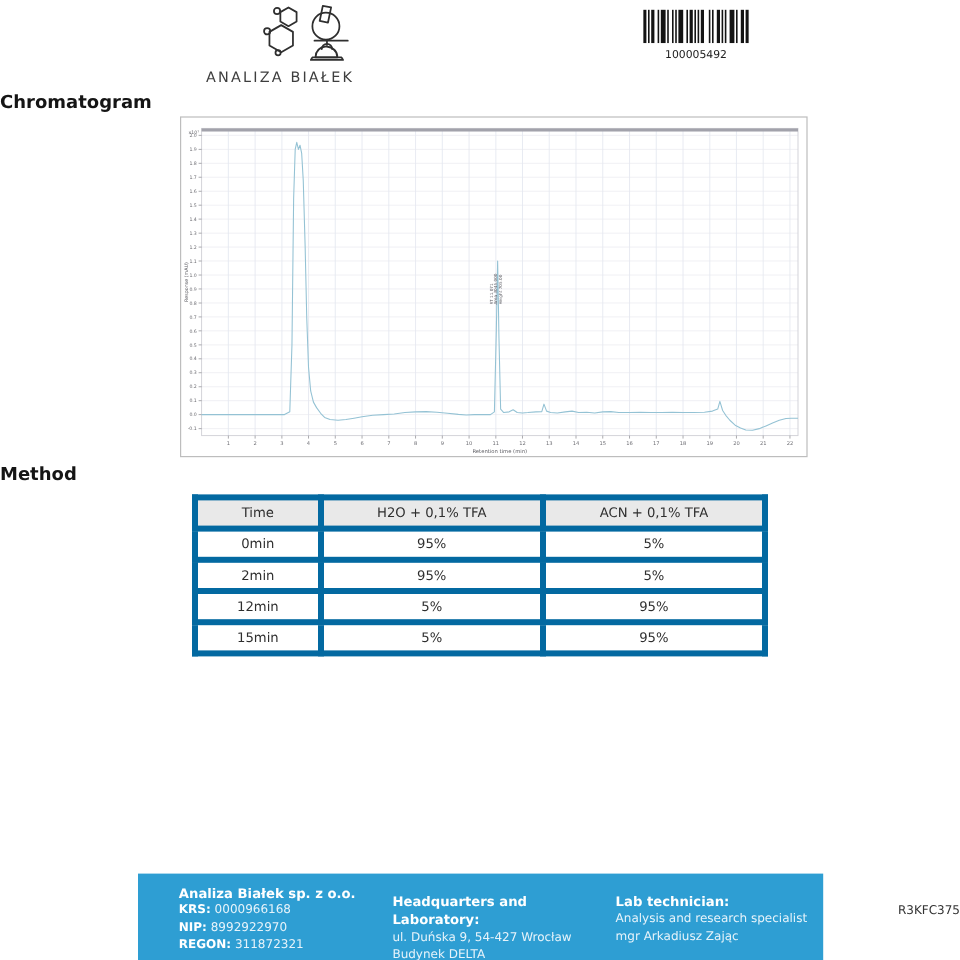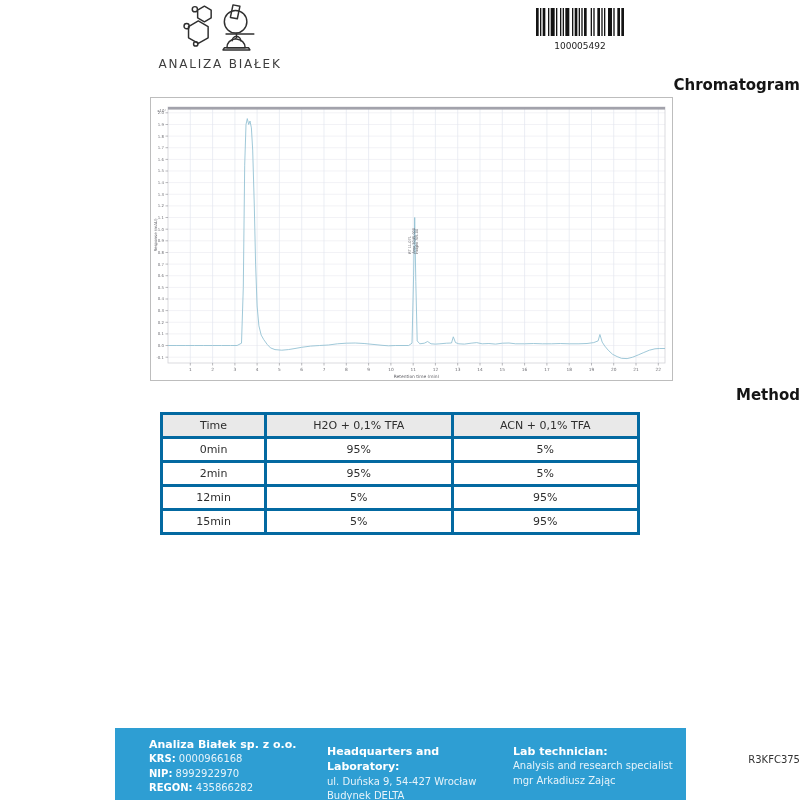--- a/index.html
+++ b/index.html
@@ -1,32 +1,32 @@
 <!DOCTYPE html>
 <html><head>
 <meta charset="utf-8">
 <style>
   html,body{margin:0;padding:0;}
   body{width:800px;height:800px;background:#ffffff;position:relative;
        font-family:"DejaVu Sans","Liberation Sans",sans-serif;overflow:hidden;}
   .abs{position:absolute;}
   
-  .logo-wrap{left:145px;top:3px;width:150px;text-align:center;}
+  .logo-wrap{left:145px;top:3px;width:150px;text-align:right;}
   .logo-title{margin-top:2px;font-size:12px;letter-spacing:1.8px;color:#3e3e3e;}
   .barcode-wrap{left:534px;top:8px;width:92px;text-align:center;}
   .barcode-num{font-size:9px;color:#222;margin-top:1px;}
   
-  .sec-title{left:0;width:800px;text-align:right;font-size:15px;font-weight:bold;color:#151515;}
+  .sec-title{left:0;width:800px;text-align:left;font-size:15px;font-weight:bold;color:#151515;}
   .t-chrom{top:76px;}
   .t-method{top:386px;}
   
   .chart-frame{left:150px;top:97px;width:521px;height:282px;border:1px solid #bdbdbd;background:#fff;}
   
   .method-table{left:160px;top:412px;width:480px;border-collapse:collapse;font-size:11px;color:#2e2e2e;}
-  .method-table th,.method-table td{border:3px solid #0369a1;text-align:center;height:21px;padding:0 4px;font-weight:normal;}
+  .method-table th,.method-table td{border:5px solid #0369a1;text-align:center;height:21px;padding:0 4px;font-weight:normal;}
   .method-table thead th{background:#e9e9e9;}
   
   .password-wrap{left:0;top:690px;width:800px;text-align:center;}
   .password-label{font-size:11px;font-weight:bold;color:#1c1c1c;margin-top:44px;}
   .password-value{font-size:10px;color:#333;margin-top:7px;text-align:right;}
   
   .footer{left:115px;top:728px;width:571px;height:72px;display:flex;box-sizing:border-box;
           padding-left:34px;color:#fff;}
   .fcol{box-sizing:border-box;}
   .fcol1{width:165px;padding-top:9px;}
@@ -271,21 +271,21 @@
 <div class="abs password-wrap">
   <div class="password-label">Password</div>
   <div class="password-value">R3KFC375</div>
 </div>
 
 <div class="abs footer" id="footer" style="background: rgb(46, 158, 211);">
   <div class="fcol fcol1">
     <div class="ftitle">Analiza Białek sp. z o.o.</div>
     <div class="fline"><b>KRS:</b> <span>0000966168</span></div>
     <div class="fline"><b>NIP:</b> <span>8992922970</span></div>
-    <div class="fline"><b>REGON:</b> <span>435866282</span></div>
+    <div class="fline"><b>REGON:</b> <span>311872321</span></div>
   </div>
   <div class="fcol fcol2">
     <div class="ftitle">Headquarters and Laboratory:</div>
     <div class="fline">ul. Duńska 9, 54-427 Wrocław</div>
     <div class="fline">Budynek DELTA</div>
   </div>
   <div class="fcol fcol3">
     <div class="ftitle">Lab technician:</div>
     <div class="fline">Analysis and research specialist</div>
     <div class="fline">mgr Arkadiusz Zając</div>

